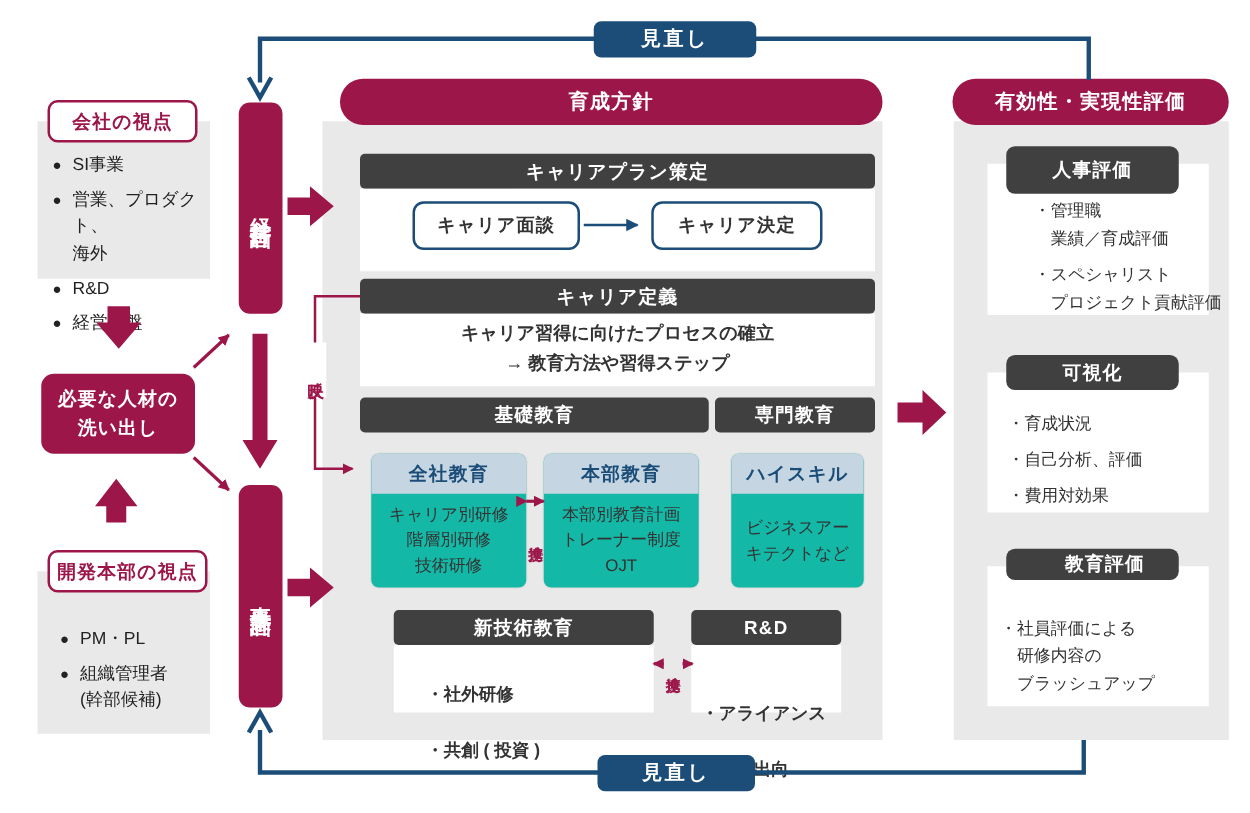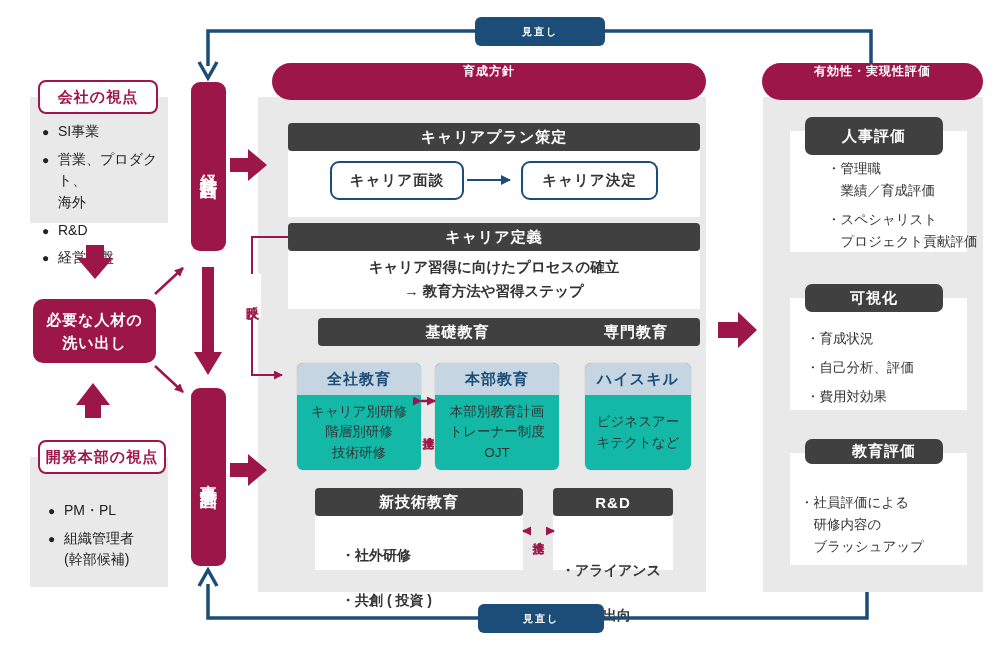--- a/index.html
+++ b/index.html
@@ -7,22 +7,22 @@
     position:relative;width:1000px;height:650px;background:#ffffff;
     font-family:"Liberation Sans","DejaVu Sans",sans-serif;
     color:#333;overflow:hidden;
   }
   .abs{position:absolute;box-sizing:border-box;}
   
   .panel{background:#E9E9E9;}
   
   .pill{
     background:#9D1649;color:#fff;border-radius:19px;
-    display:flex;justify-content:center;
-    font-weight:bold;font-size:12px;letter-spacing:1px;
+    display:flex;align-items:center;justify-content:center;
+    font-weight:bold;font-size:16px;letter-spacing:1px;
   }
   
   .navyhead{
     background:#404040;color:#fff;border-radius:4px;
     display:flex;align-items:center;justify-content:center;
     font-weight:bold;font-size:15px;letter-spacing:1px;
   }
   .whitebody{background:#fff;font-weight:bold;}
   
   .card{background:#14b8a6;border-radius:6px;overflow:hidden;box-shadow:0 0 0 1px rgba(0,0,0,0.04);}
@@ -38,21 +38,21 @@
   .vbar{
     background:#9D1649;color:#fff;border-radius:9px;
     display:flex;align-items:center;justify-content:center;
     writing-mode:vertical-rl;text-orientation:upright;
     font-weight:bold;font-size:17px;letter-spacing:3px;
   }
   
   .review{
     background:#1B4D78;color:#fff;border-radius:6px;
     display:flex;align-items:center;justify-content:center;
-    font-weight:bold;font-size:10px;letter-spacing:2px;z-index:7;
+    font-weight:bold;font-size:16px;letter-spacing:2px;z-index:7;
   }
   
   .viewlabel{
     background:#fff;border:2.5px solid #9D1649;border-radius:8px;color:#9D1649;
     display:flex;align-items:center;justify-content:center;
     font-weight:bold;font-size:15px;letter-spacing:1px;z-index:3;
   }
   .bullets{font-size:14px;line-height:1.55;color:#222;}
   .bullet-row{display:flex;margin-bottom:6px;}
   .bullet-row .dot{flex:0 0 16px;font-size:12px;padding-top:2px;}
@@ -168,21 +168,21 @@
   </div>
 
   <div class="abs navyhead" style="left:288px;top:223px;width:412px;height:28px;">
     <span>キャリア定義</span>
   </div>
   <div class="abs whitebody centerlines" style="left:288px;top:251px;width:412px;height:58px;">
     <div>キャリア習得に向けたプロセスの確立</div>
     <div>→ 教育方法や習得ステップ</div>
   </div>
 
-  <div class="abs navyhead" style="left:288px;top:318px;width:279px;height:28px;margin-left:30px;">
+  <div class="abs navyhead" style="left:288px;top:318px;width:279px;height:28px;">
     <span>基礎教育</span>
   </div>
   <div class="abs card" style="left:297px;top:363px;width:124px;height:107px;">
     <div class="cardhead">
       <span>全社教育</span>
     </div>
     <div class="cardbody" style="height:75px;">キャリア別研修
 階層別研修
 技術研修</div>
   </div>

